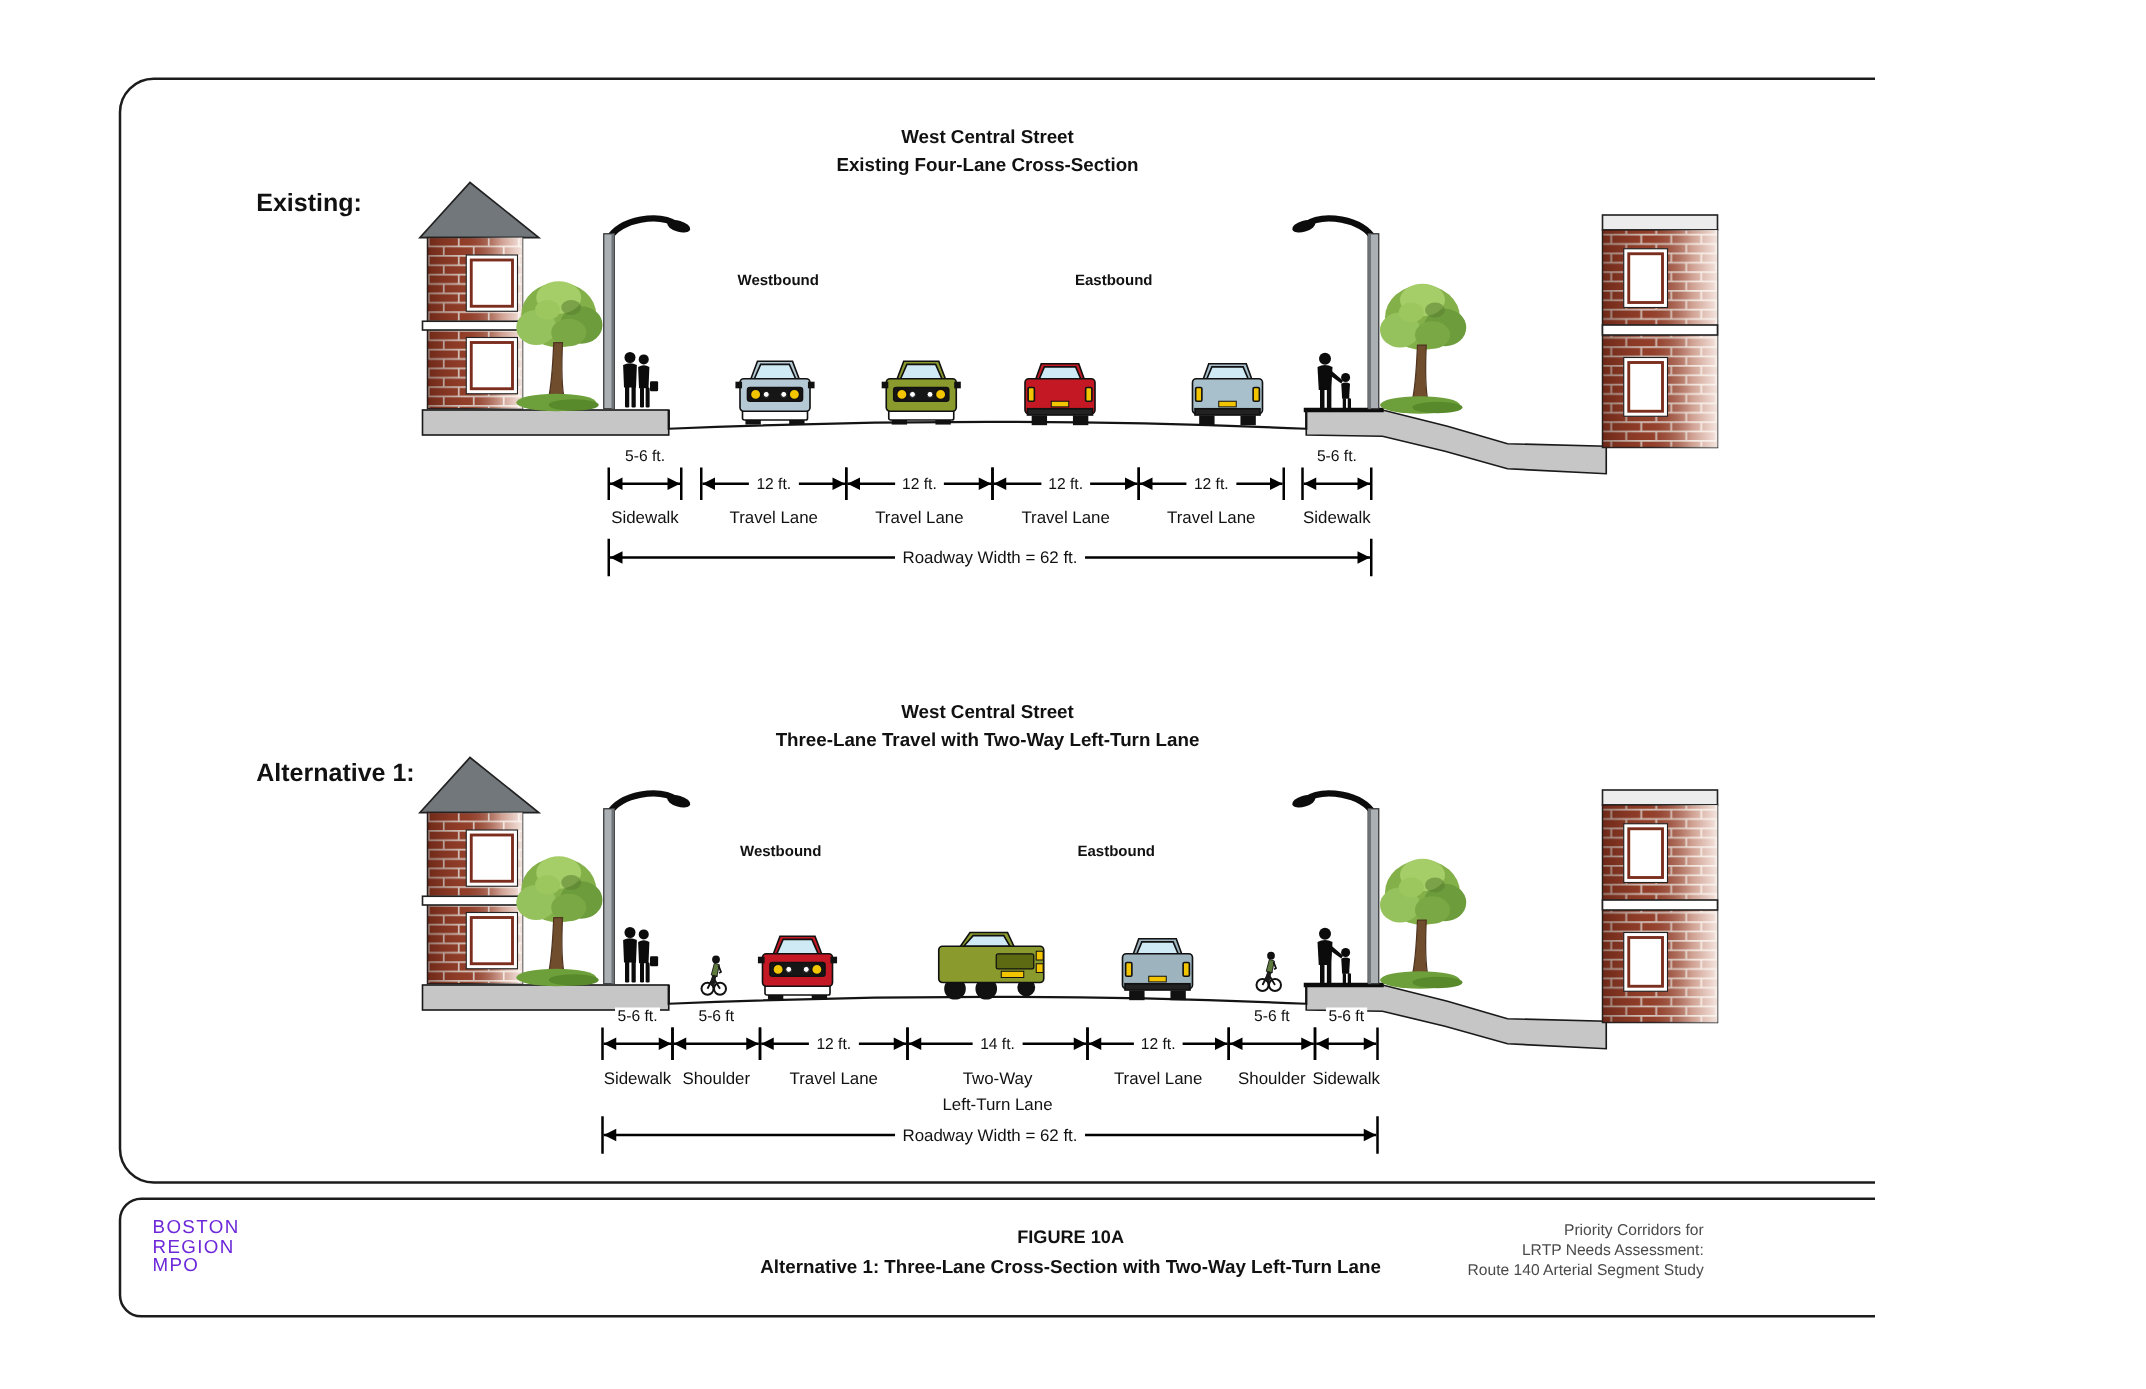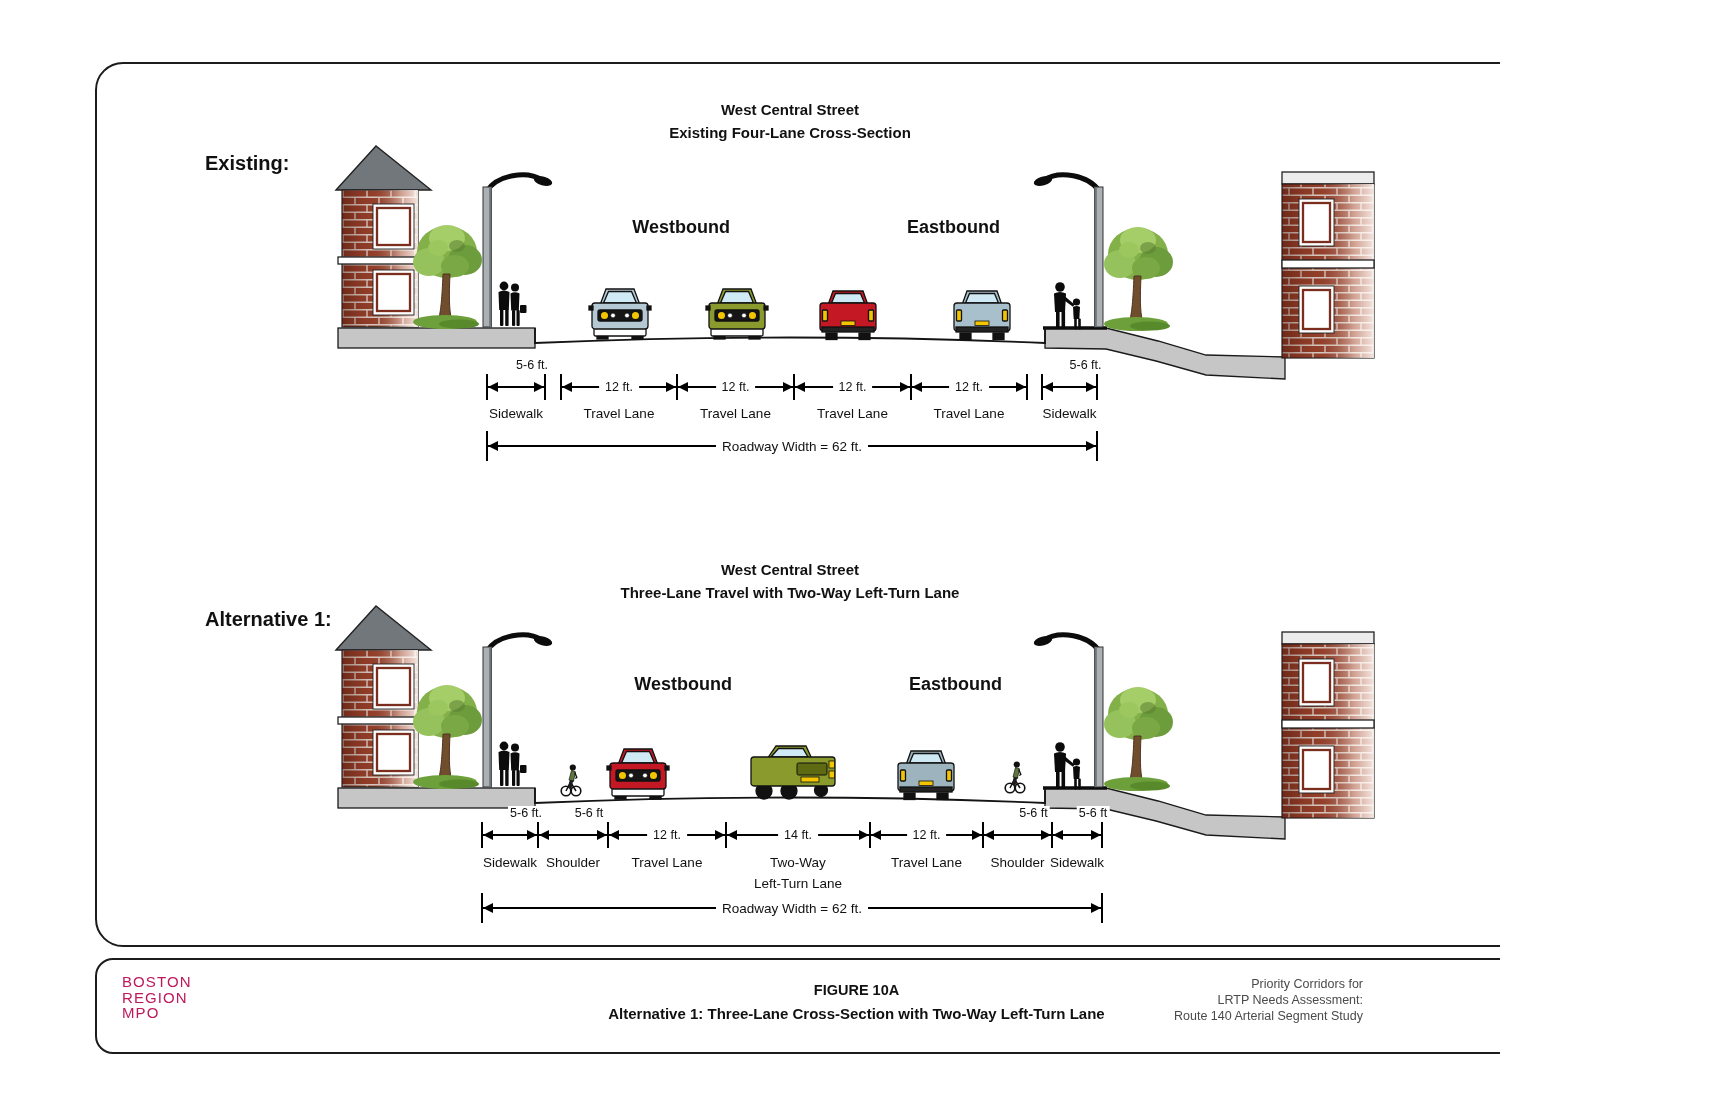--- a/index.html
+++ b/index.html
@@ -3,41 +3,41 @@
 <meta charset="utf-8">
 <style>
   html,body{margin:0;padding:0;background:#fff;}
   body{width:1717px;height:1111px;position:relative;font-family:"Liberation Sans","DejaVu Sans",sans-serif;color:#111;}
   #canvas{position:absolute;left:0;top:0;width:1500px;height:1111px;background:#fff;overflow:hidden;}
   .panel{position:absolute;border:2px solid #1c1c1c;background:#fff;}
   #main-panel{left:95px;top:62px;width:1523px;height:881px;border-radius:28px;}
   #footer-panel{left:95px;top:958px;width:1523px;height:92px;border-radius:18px;}
   .sec-title{position:absolute;left:300px;width:980px;text-align:center;font-weight:bold;font-size:15px;line-height:23px;}
   .side-label{position:absolute;font-weight:bold;font-size:20px;}
-  .dir-label{position:absolute;width:140px;margin-left:-70px;text-align:right;font-weight:bold;font-size:18px;}
+  .dir-label{position:absolute;width:140px;margin-left:-70px;text-align:left;font-weight:bold;font-size:12px;}
   .scene{position:absolute;width:1100px;height:235px;overflow:visible;}
   symbol{overflow:visible;}
   .walk{fill:#c6c6c6;stroke:#1a1a1a;stroke-width:1.3;}
   .roadline{fill:none;stroke:#141414;stroke-width:1.8;}
   
   .dim-group{position:absolute;height:32px;}
   .tick{position:absolute;top:3px;width:2.4px;height:26px;background:#000;}
   .tick.l{left:-1px}.tick.r{right:-1px}
   .dline{position:absolute;left:1px;right:1px;top:15px;height:1.8px;background:#000;}
   .dline::before{content:'';position:absolute;left:0;top:-4.5px;width:0;height:0;border:5px solid transparent;border-left:0;border-right:10px solid #000;}
   .dline::after{content:'';position:absolute;right:0;top:-4.5px;width:0;height:0;border:5px solid transparent;border-right:0;border-left:10px solid #000;}
   .dlabel{position:absolute;left:50%;top:50%;transform:translate(-50%,-50%);background:#fff;padding:0 6px;font-size:12.5px;white-space:nowrap;}
-  .dlabel.above{top:-6px;padding:0 2px;margin-left:16px;}
+  .dlabel.above{top:-6px;padding:0 2px;}
   .dim-name{position:absolute;transform:translateX(-50%);text-align:center;font-size:13.5px;line-height:21px;white-space:nowrap;}
   .road-bar{position:absolute;height:34px;}
   .road-bar .tick{top:2px;height:30px;}
   .road-bar .dline{top:16px;}
   .road-bar .dlabel{font-size:13.5px;}
   
-  #footer-agency{position:absolute;left:122px;top:974px;font-size:15px;line-height:15.5px;letter-spacing:1.1px;color:#be185d;}
+  #footer-agency{position:absolute;left:122px;top:974px;font-size:15px;line-height:15.5px;letter-spacing:1.1px;color:#6d28d9;}
   #footer-center{position:absolute;left:95px;top:982px;width:1523px;text-align:center;font-weight:bold;font-size:14.5px;}
   #footer-center .l2{margin-top:7px;font-size:15px;}
   #footer-project{position:absolute;right:137px;top:976px;text-align:right;font-size:12.5px;line-height:16px;color:#4a4a4a;}
 </style>
 </head>
 <body>
 
 <svg width="0" height="0" style="position:absolute" aria-hidden="true">
 <defs>
   <pattern id="brickA" width="24" height="15" patternUnits="userSpaceOnUse">

